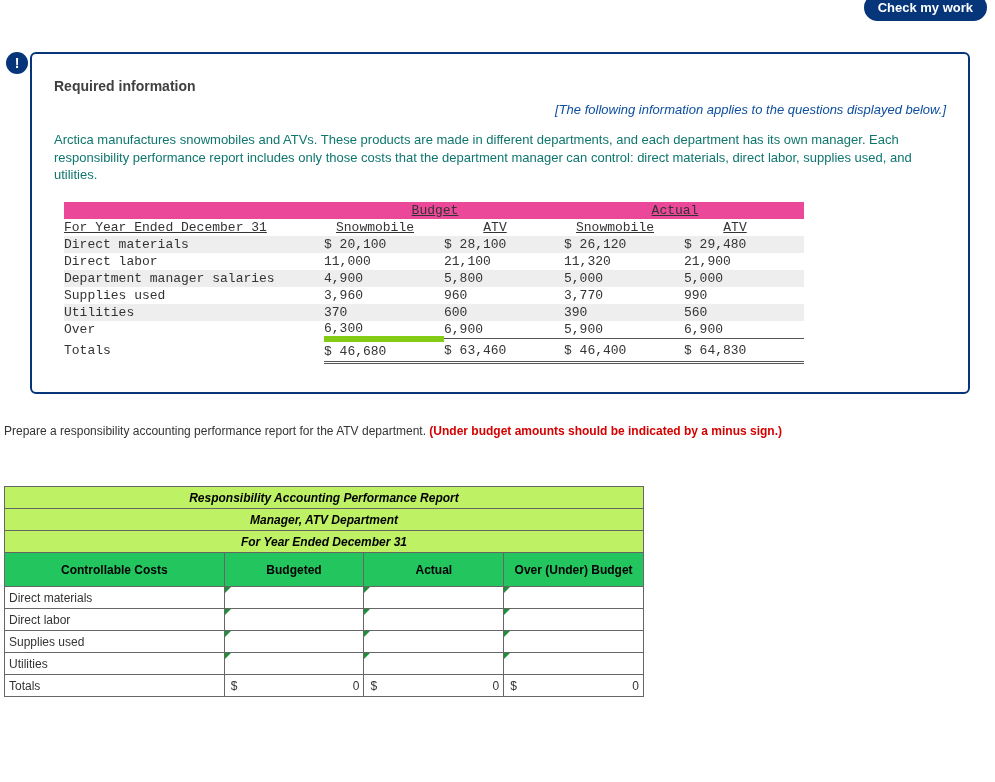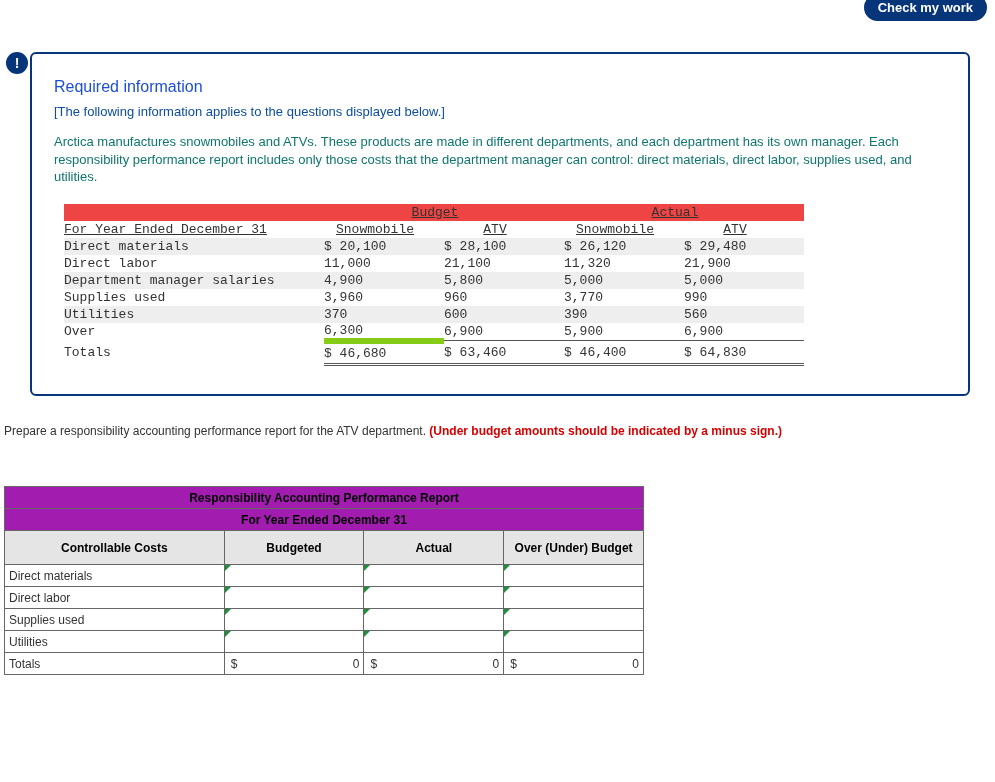--- a/index.html
+++ b/index.html
@@ -35,34 +35,34 @@
     font-size: 14px;
   }
   .card {
     position: absolute;
     left: 30px; top: 52px;
     width: 940px;
     border: 2px solid #06357a;
     border-radius: 6px;
     padding: 24px 22px 28px 22px;
   }
-  .req-title { color: #1d4ed8; font-weight: normal; margin-bottom: 8px; font-size: 16px;}
-  .italic-note { color: #0d4ea0; margin-bottom: 14px; }
+  .req-title { color: #404040; font-weight: bold; margin-bottom: 8px; font-size: 14px;}
+  .italic-note { color: #0d4ea0; font-style: italic; margin-bottom: 14px; text-align: right; }
   .body-text { color: #0f766e; line-height: 1.35; margin-bottom: 18px; }
 
   .data-table {
     font-family: "Courier New", monospace;
     font-size: 13px;
     border-collapse: collapse;
     margin-left: 10px;
   }
   .data-table td, .data-table th { padding: 0; height: 17px; }
   .data-table .c1 { width: 260px; text-align: left; }
   .data-table .cn { width: 120px; padding-right: 18px; }
-  .hdr-row { background: #ef4444; }
+  .hdr-row { background: #ec4899; }
   .underline { text-decoration: underline; }
   .alt { background: #eee; }
 
   .instruct {
     position: absolute;
     left: 4px; top: 424px;
     width: 980px;
     font-size: 12px;
     line-height: 1.3;
   }
@@ -76,28 +76,29 @@
   .ans-table {
     border-collapse: collapse;
     width: 640px;
     font-size: 12px;
   }
   .ans-table td, .ans-table th {
     border: 1px solid #666;
     height: 22px;
   }
   .ans-table .title-row td {
-    background: #a21caf;
+    background: #bef264;
     font-weight: bold;
     text-align: center;
     color: #000;
     height: 22px;
+    font-style: italic;
   }
   .ans-table .col-hdr td {
-    background: #e5e5e5;
+    background: #22c55e;
     font-weight: bold;
     text-align: center;
     color: #000;
     height: 34px;
   }
   .ans-table .row-lbl { padding-left: 4px; width: 220px; }
   .ans-table .num { text-align: right; padding-right: 4px; width: 140px; }
   .inp-cell { position: relative; }
   .tri {
     position: absolute; left: 0; top: 0;
@@ -187,20 +188,23 @@
 
 <div class="instruct">
   <span>Prepare a responsibility accounting performance report for the ATV department. </span><span class="red">(Under budget amounts should be indicated by a minus sign.)</span>
 </div>
 
 <div class="ans-table-wrap">
   <table class="ans-table">
     <tbody>
         <tr class="title-row">
           <td colspan="4">Responsibility Accounting Performance Report</td>
+        </tr>
+    <tr class="title-row">
+          <td colspan="4">Manager, ATV Department</td>
         </tr>
     <tr class="title-row">
           <td colspan="4">For Year Ended December 31</td>
         </tr>
     <tr class="col-hdr">
       <td>Controllable Costs</td>
       <td>Budgeted</td>
       <td>Actual</td>
       <td>Over (Under) Budget</td>
     </tr>

